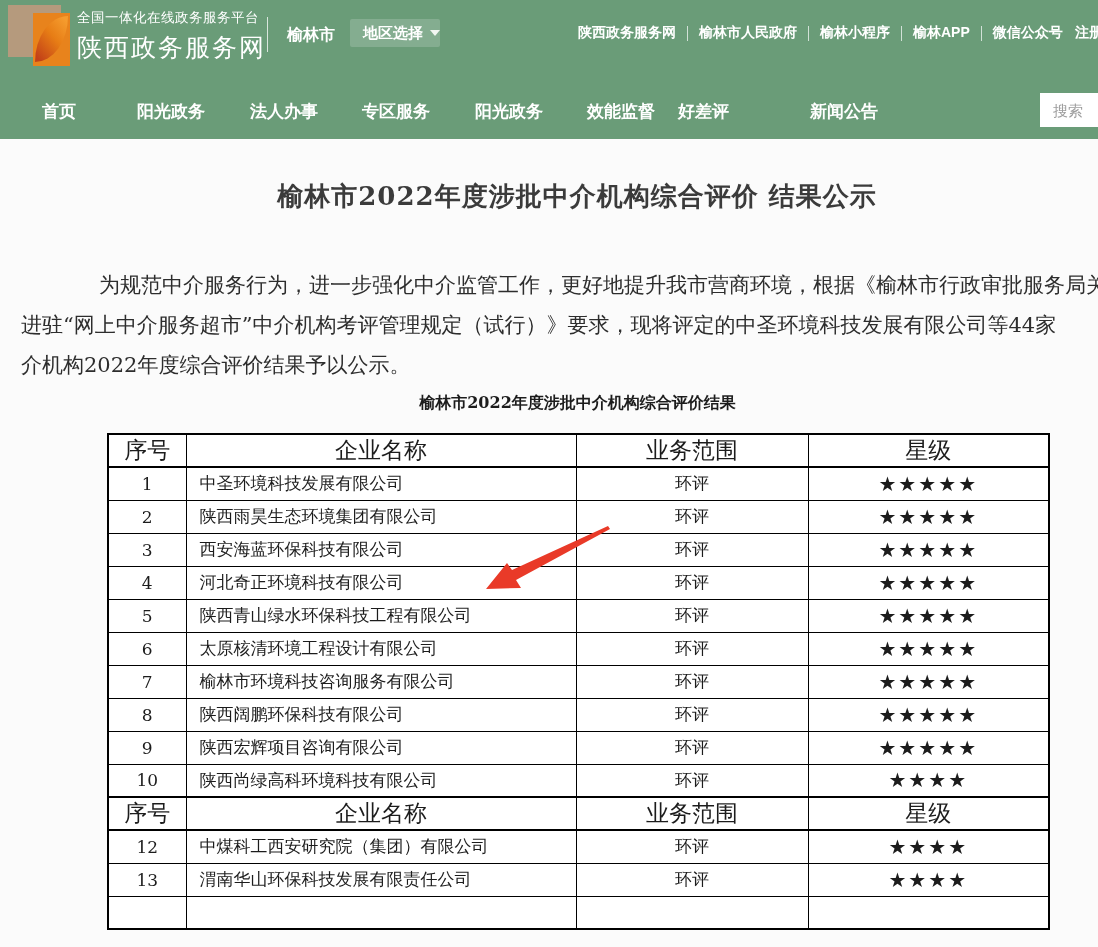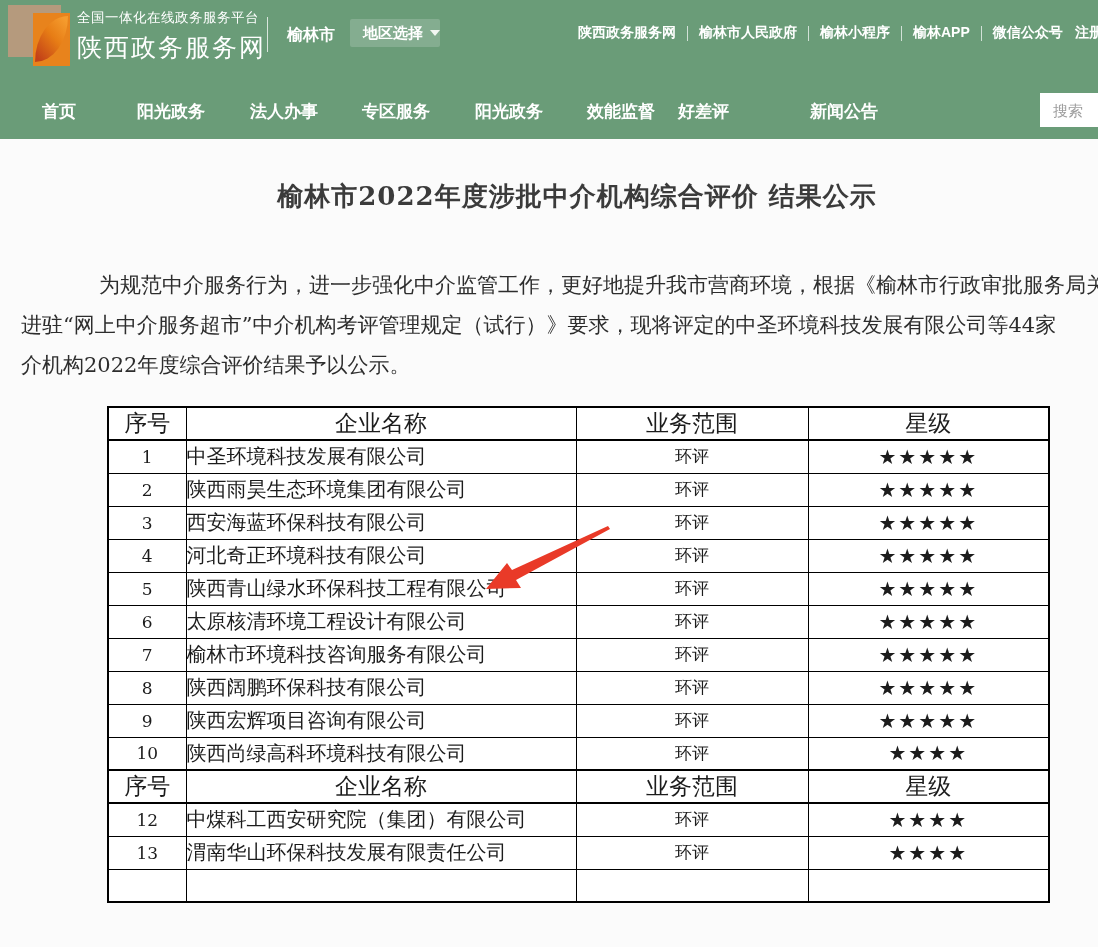--- a/index.html
+++ b/index.html
@@ -92,21 +92,21 @@
     border-collapse: collapse; table-layout: fixed;
     background: #fff; border: 2px solid #000;
     font-family: "DejaVu Serif", "Liberation Serif", serif;
     color: #1c1c1c;
   }
   .results th, .results td { border: 1px solid #000; height: 33px; padding: 0; overflow: hidden; }
   .results th { font-size: 23px; font-weight: 400; text-align: center;
     border-bottom: 2px solid #000; }
   .results tr.head2 th { border-top: 2px solid #000; }
   td.c-no, td.c-scope { text-align: center; font-size: 17px; }
-  td.c-name { text-align: left; font-size: 20px; white-space: nowrap; }
+  td.c-name { text-align: left; padding-left: 13px; font-size: 17px; white-space: nowrap; }
   td.c-stars { text-align: center; font-size: 20px; letter-spacing: 2px;
     font-family: "DejaVu Sans", sans-serif; }
 
   .arrow-svg { position: absolute; left: 0; top: 0; z-index: 9; pointer-events: none; }
 </style>
 </head>
 <body>
 
 <div class="band">
   <div class="logo">
@@ -156,20 +156,21 @@
 
 <div class="content">
   <h1 class="title">榆林市2022年度涉批中介机构综合评价 结果公示</h1>
 
   <div class="para">
     <div class="pline pline-first">为规范中介服务行为，进一步强化中介监管工作，更好地提升我市营商环境，根据《榆林市行政审批服务局关</div>
     <div class="pline">进驻“网上中介服务超市”中介机构考评管理规定（试行）》要求，现将评定的中圣环境科技发展有限公司等44家</div>
     <div class="pline">介机构2022年度综合评价结果予以公示。</div>
   </div>
 
+  <div class="caption">榆林市2022年度涉批中介机构综合评价结果</div>
 
   <table class="results">
     <colgroup>
         <col style="width:78px">
         <col style="width:390px">
         <col style="width:232px">
         <col style="width:241px">
       </colgroup>
     <tbody>
         <tr class="head">

